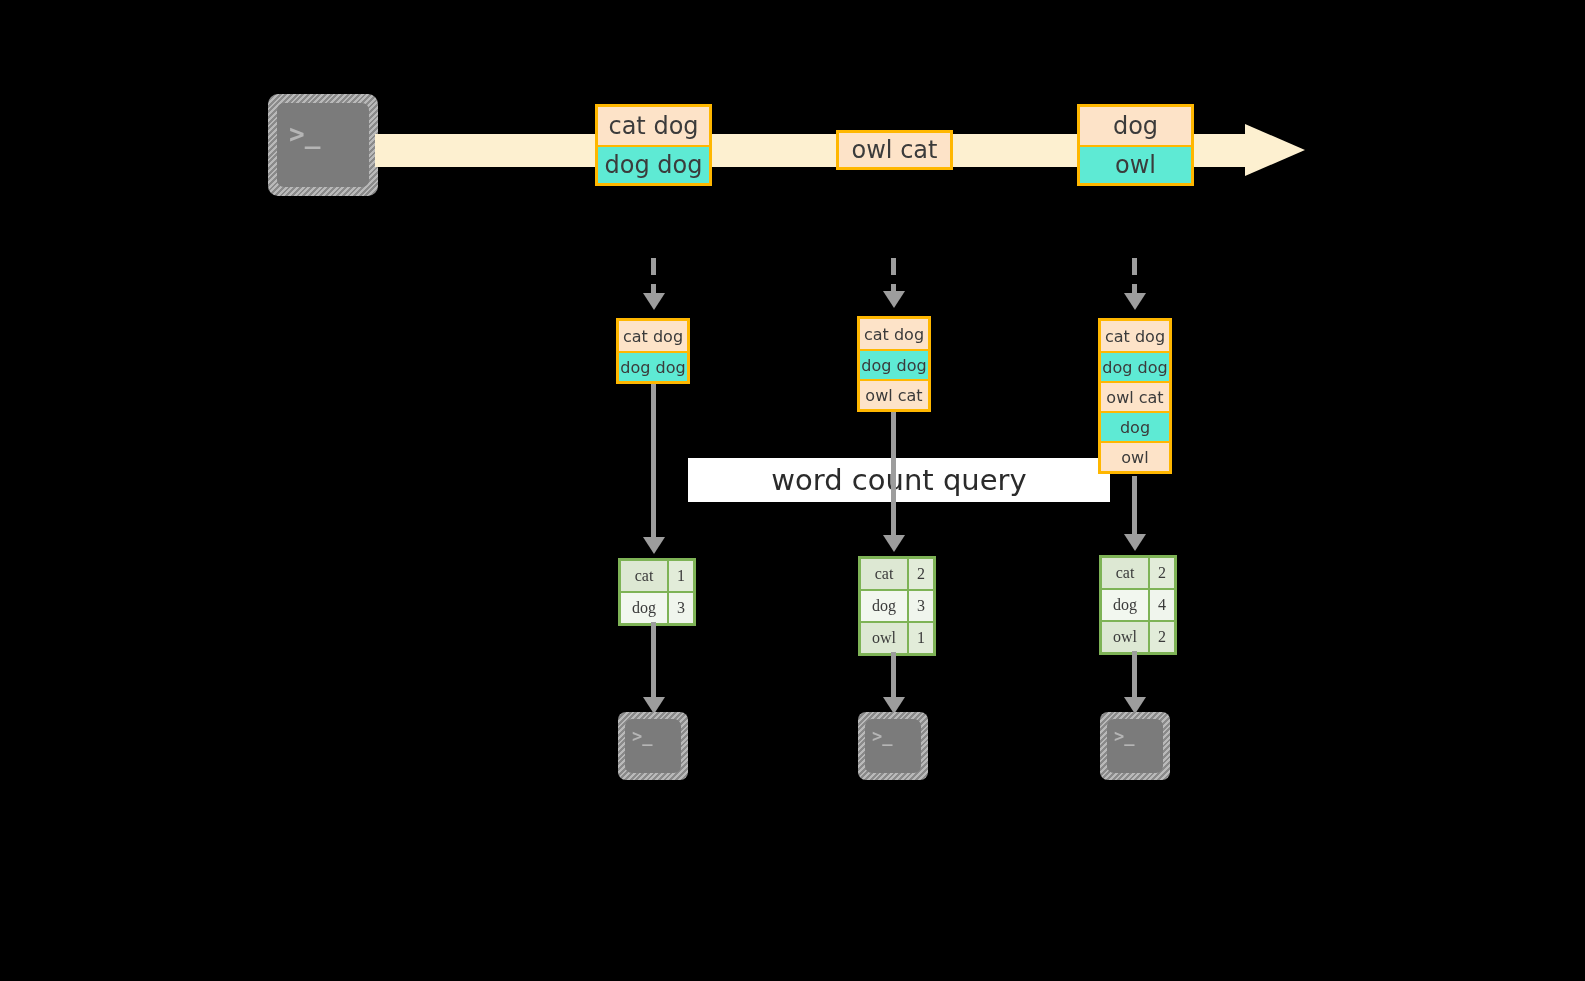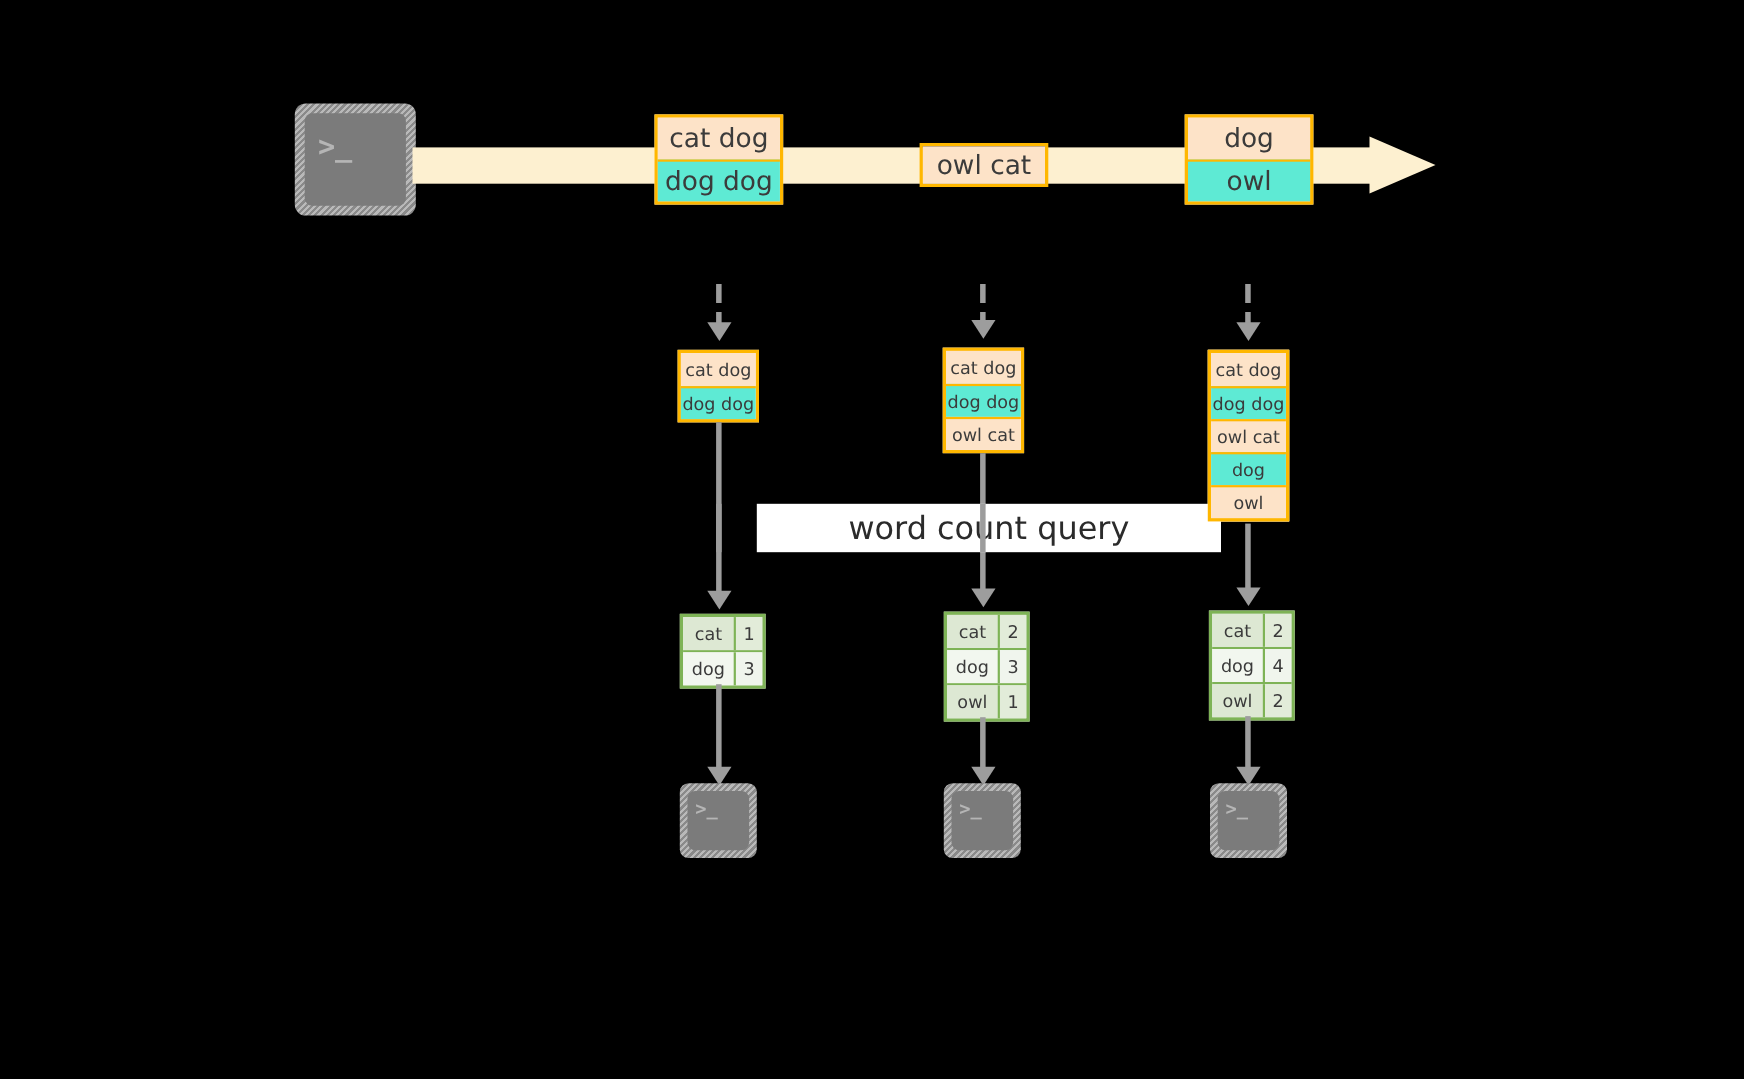--- a/index.html
+++ b/index.html
@@ -37,21 +37,21 @@
   
   .obox.big .row{height:38px;font-size:24px;}
   .obox.big.one .row{height:34px;}
 
   
   .obox.small .row{height:30px;font-size:16px;}
 
   
   .gbox{position:absolute;box-sizing:border-box;border:3px solid #7eb356;
         background:#eef4ea;}
-  .gbox .trow{display:flex;height:30px;}
+  .gbox .trow{display:flex;height:30px;font-family:Liberation Serif, serif;}
   .gbox .trow + .trow{border-top:2px solid #7eb356;}
   .gbox .tc{box-sizing:border-box;display:flex;align-items:center;
         justify-content:center;font-size:16px;color:#3b3b3b;}
   .gbox .tc.k{width:46px;}
   .gbox .tc.v{width:26px;border-left:2px solid #7eb356;}
   .gbox .trow.shade .tc.k{background:#dde8d3;}
   .gbox .trow.shade .tc.v{background:#e2ecd9;}
   .gbox .trow.plain .tc.k{background:#f2f7ef;}
   .gbox .trow.plain .tc.v{background:#f0f5ed;}
 

